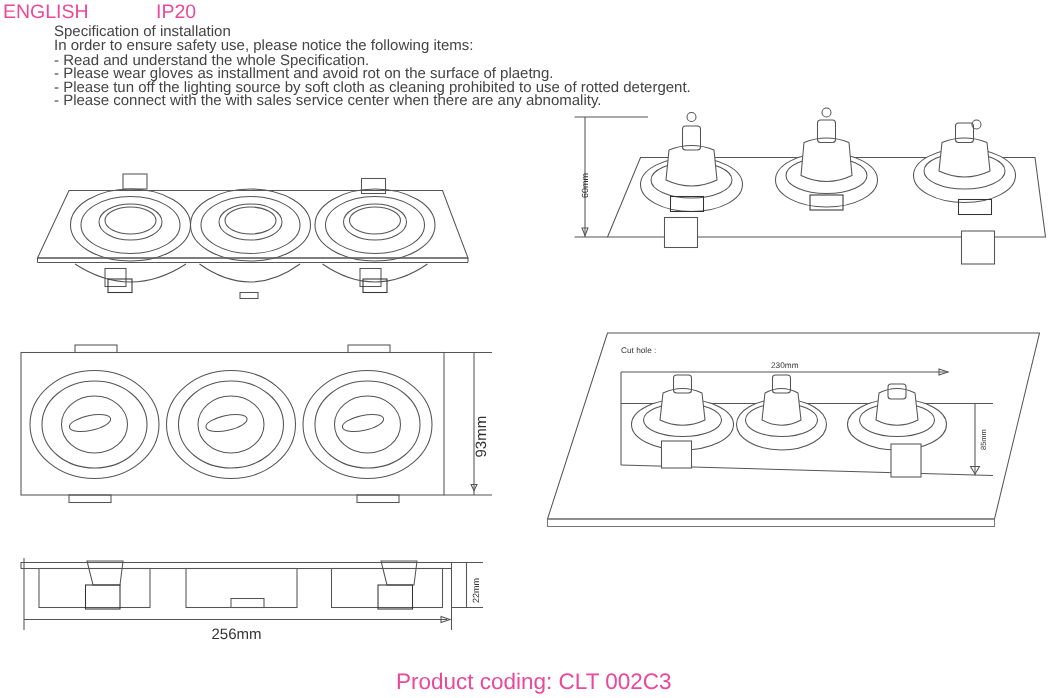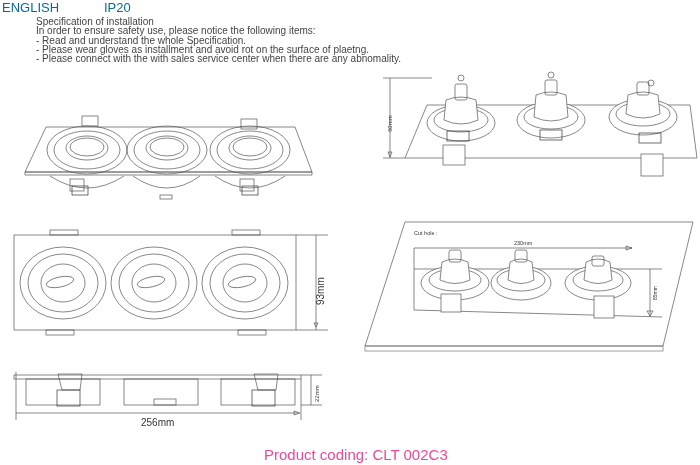--- a/index.html
+++ b/index.html
@@ -1,37 +1,38 @@
 <!DOCTYPE html>
 <html><head>
 <meta charset="utf-8">
 <style>
   html, body { margin:0; padding:0; background:#ffffff; }
   body { width:700px; height:465px; position:relative; overflow:hidden; font-family:"Liberation Sans", sans-serif; color:#222; }
-  .hdr { position:absolute; left:2px; top:0px; font-size:13px; color:#0369a1; }
+  .hdr { position:absolute; left:2px; top:0px; font-size:13px; color:#ec4899; }
   .hdr .ip { position:absolute; left:102px; top:0; white-space:nowrap; }
   .spec { position:absolute; left:0px; top:17px; font-size:10px; line-height:9.3px; color:#444; white-space:nowrap;padding-left:36px; }
   .spec div { margin:0; }
   svg { position:absolute; left:0; top:0; }
   .coding { position:absolute; left:264px; top:446px; font-size:15px; color:#ec4899; white-space:nowrap; }
   .dim { font-family:"Liberation Sans", sans-serif; fill:#333; }
 </style>
 </head>
 <body>
 
 <div class="hdr">
   <span>ENGLISH</span>
   <span class="ip">IP20</span>
 </div>
 
 <div class="spec">
   <div>Specification of installation</div>
   <div>In order to ensure safety use, please notice the following items:</div>
   <div>- Read and understand the whole Specification.</div>
   <div>- Please wear gloves as installment and avoid rot on the surface of plaetng.</div>
+  <div>- Please tun off the lighting source by soft cloth as cleaning prohibited to use of rotted detergent.</div>
   <div>- Please connect with the with sales service center when there are any abnomality.</div>
 </div>
 
 <svg width="700" height="465" viewBox="0 0 700 465" fill="none" stroke="#555" stroke-width="0.7">
 
   <g>
     <rect x="82" y="116" width="16" height="10"></rect>
     <rect x="241" y="119" width="16" height="10"></rect>
     <polygon points="46,127 295,127 312,172 25,172"></polygon>
     <line x1="25" y1="172" x2="312" y2="172"></line>

